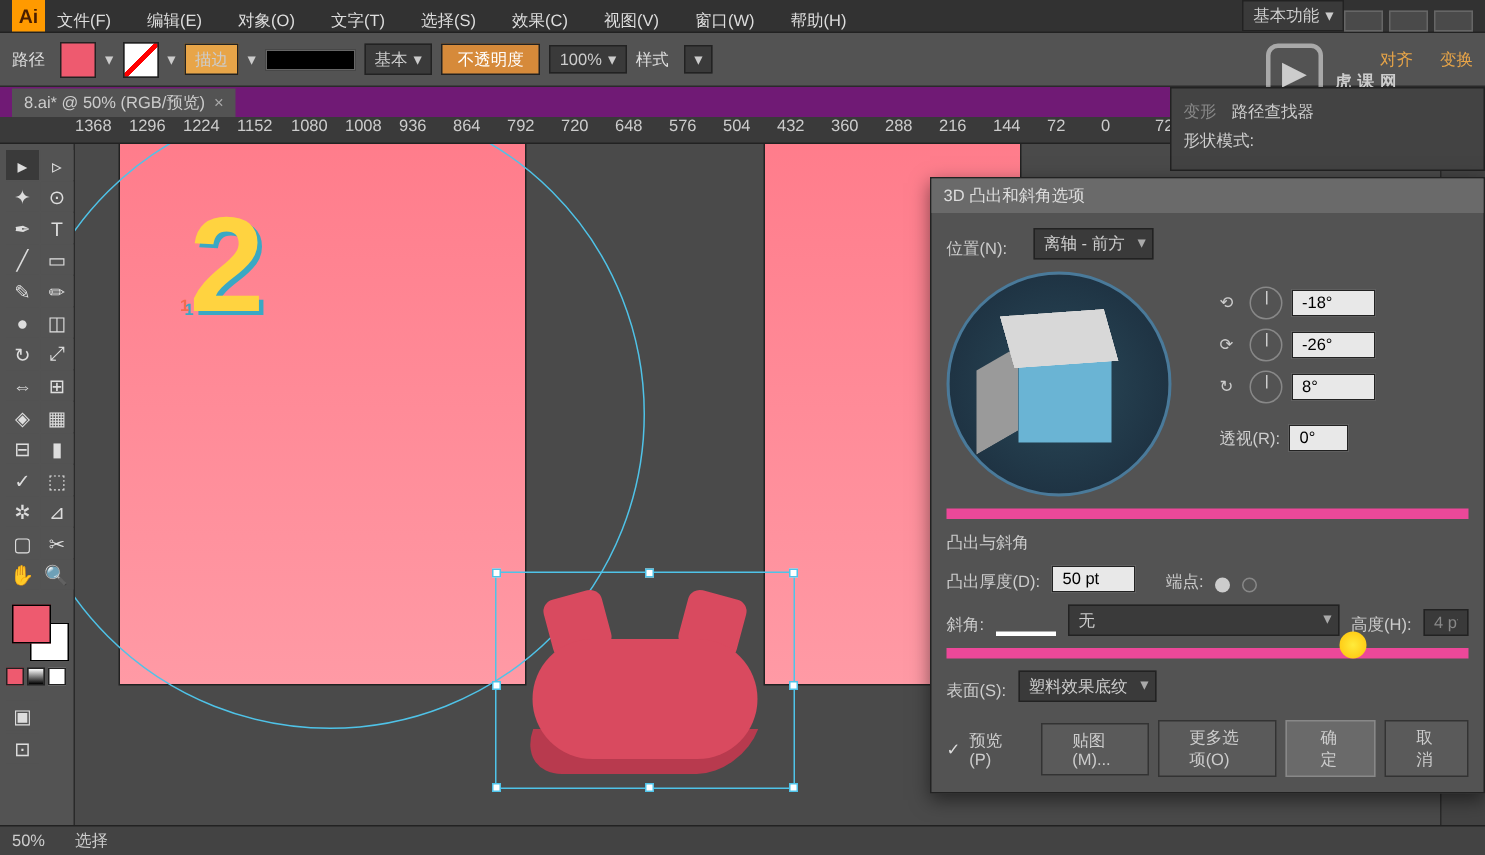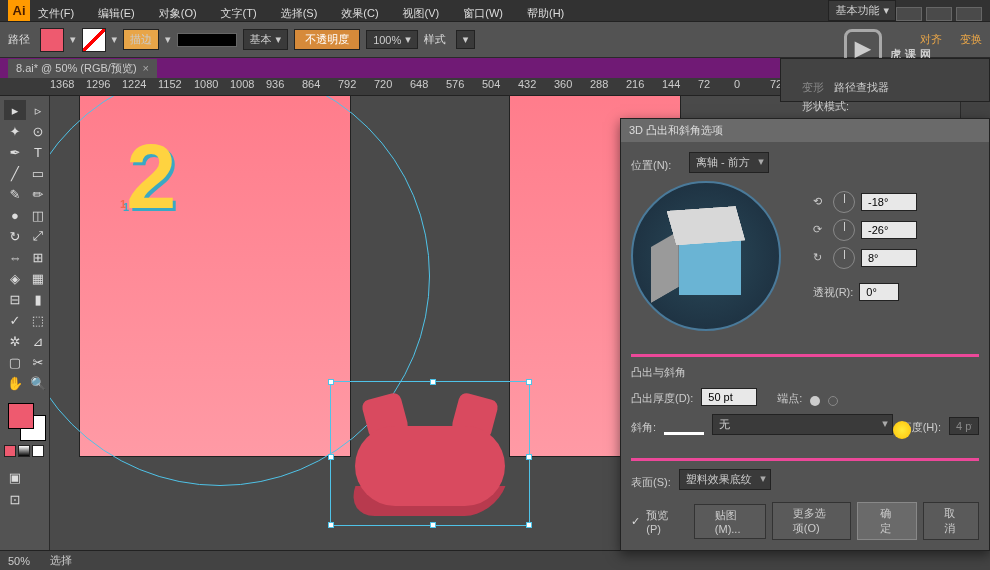--- a/index.html
+++ b/index.html
@@ -43,40 +43,40 @@
 .illus-12 .one{color:#f46a4e}
 .cat-shape{position:absolute;left:285px;top:290px;width:190px;height:130px}
 .cat-body{position:absolute;bottom:10px;left:20px;width:150px;height:80px;background:#d94a5f;border-radius:50px}
 .cat-ear{position:absolute;width:40px;height:40px;background:#d94a5f;border-radius:8px;top:10px}
 .cat-ear.l{left:30px;transform:rotate(-15deg)}
 .cat-ear.r{right:30px;transform:rotate(15deg)}
 .cat-shadow{position:absolute;bottom:0;left:15px;width:150px;height:30px;background:#b83a4e;border-radius:0 0 50px 50px;transform:skewX(-20deg)}
 .sel-handles{position:absolute;left:280px;top:285px;width:200px;height:145px;border:1px solid #4fc3e8}
 .handle{position:absolute;width:6px;height:6px;background:#fff;border:1px solid #4fc3e8}
 .right-dock{width:30px;background:#434343;border-left:1px solid #2a2a2a}
-.panel-strip{position:absolute;right:0;top:58px;width:210px;height:44px;background:#434343;border:1px solid #222;padding:21px;z-index:5}
+.panel-strip{position:absolute;right:0;top:58px;width:210px;height:56px;background:#434343;border:1px solid #222;padding:8px;z-index:5}
 .dialog{position:absolute;right:0;top:118px;width:370px;background:#535353;border:1px solid #222;z-index:10;box-shadow:0 4px 12px rgba(0,0,0,.5)}
 .dlg-title{background:#6a6a6a;padding:4px 8px;color:#ddd}
 .dlg-body{padding:10px}
 .dlg-row{display:flex;align-items:flex-end;gap:8px;margin-bottom:8px}
 .dlg-label{color:#ccc;min-width:50px}
 .dlg-input{background:#3a3a3a;border:1px solid #222;padding:2px 6px;color:#fff;width:56px;background:#e8e8e8;color:#000}
 .dlg-dd{background:#3a3a3a;border:1px solid #222;padding:2px 18px 2px 6px;position:relative}
 .dlg-dd:after{content:"▾";position:absolute;right:4px;color:#aaa}
 .cube-preview{width:150px;height:150px;border:2px solid #4a7a9a;border-radius:50%;background:radial-gradient(circle,#2a4a5a,#1a2a3a);display:flex;align-items:center;justify-content:center;margin-right:20px}
 .cube{width:70px;height:70px;position:relative;transform-style:preserve-3d}
 .cube-face{position:absolute;width:70px;height:70px}
 .cf-top{background:#d8d8d8;transform:rotateX(60deg) rotateZ(-8deg) translateZ(35px);width:70px;height:70px}
 .cf-front{background:#6ab4d4;transform:translateY(18px) translateX(8px);width:62px;height:56px}
 .cf-side{background:#9a9a9a;transform:translateX(-20px) translateY(18px) skewY(-30deg);width:28px;height:56px}
 .angle-ctrl{display:flex;align-items:center;gap:6px;margin-bottom:6px}
 .angle-dial{width:22px;height:22px;border:1px solid #888;border-radius:50%;position:relative}
 .angle-dial:after{content:"";position:absolute;width:1px;height:9px;background:#ccc;left:50%;top:2px}
 .icon-sm{width:14px;height:14px;display:inline-block;color:#ccc}
-.dlg-sec{border-top:3px solid #ec4899;margin-top:23px;padding-top:8px}
+.dlg-sec{border-top:7px solid #ec4899;margin-top:8px;padding-top:8px}
 .dlg-btns{display:flex;gap:6px;margin-top:12px;align-items:center}
 .btn{background:#5a5a5a;border:1px solid #333;padding:3px 20px;cursor:pointer}
 .btn.primary{background:#6a6a6a;border:1px solid #888;padding:3px 22px}
 .cursor-spot{position:absolute;width:18px;height:18px;background:radial-gradient(circle,#ffeb3b,#ffc107);border-radius:50%;right:78px;top:302px;z-index:20}
 .statusbar{position:absolute;bottom:0;left:0;right:0;height:20px;background:#434343;border-top:1px solid #222;display:flex;align-items:center;padding:0 8px;gap:20px}
 .watermark{position:absolute;right:55px;top:25px;font-size:36px;color:rgba(255,255,255,.5);font-weight:bold;letter-spacing:4px;z-index:2;pointer-events:none}
 .wm-icon{display:inline-block;width:38px;height:38px;border:3px solid rgba(255,255,255,.5);border-radius:8px;vertical-align:middle;margin-right:8px;position:relative}
 .wm-icon:before{content:"▶";position:absolute;left:8px;top:4px;font-size:20px}
 .chk{width:12px;height:12px;display:inline-block;color:#ddd}
 .stroke-line{width:40px;height:3px;background:#fff;display:inline-block}

